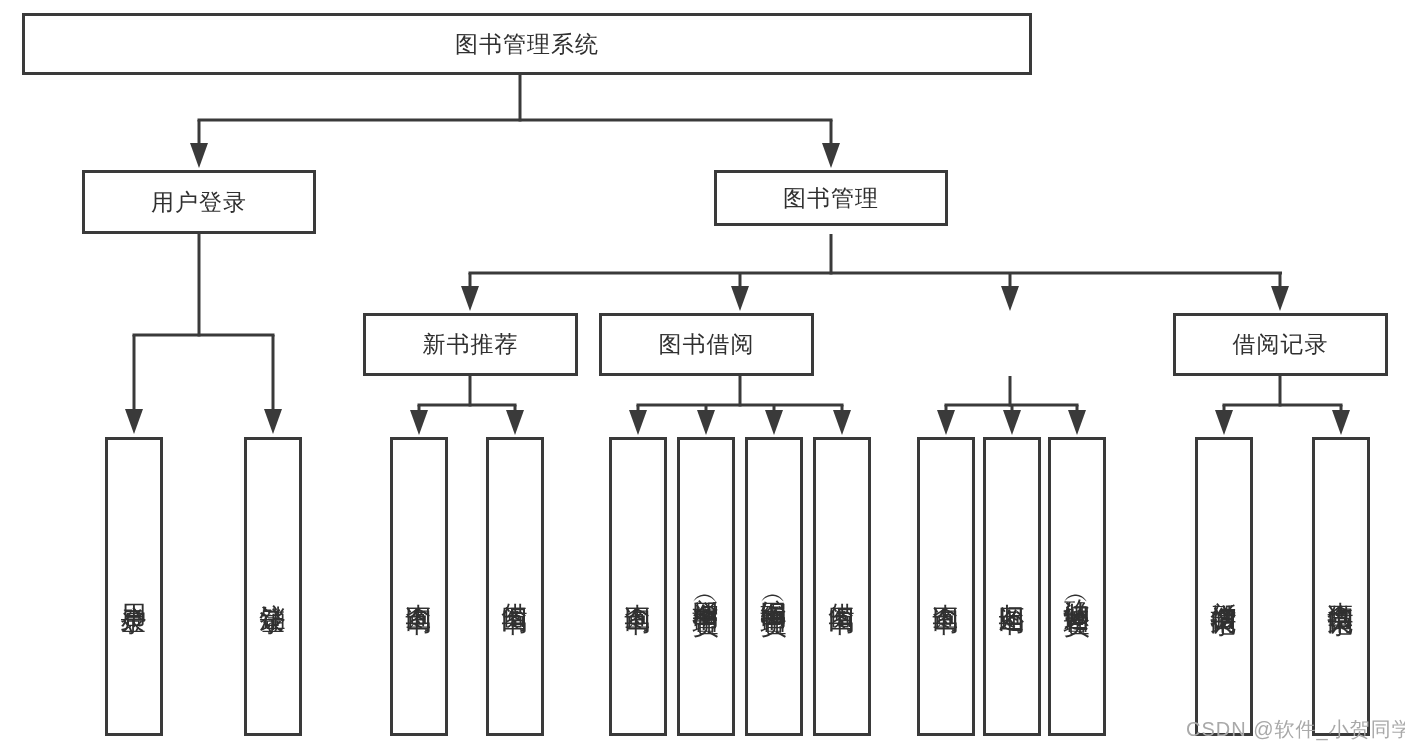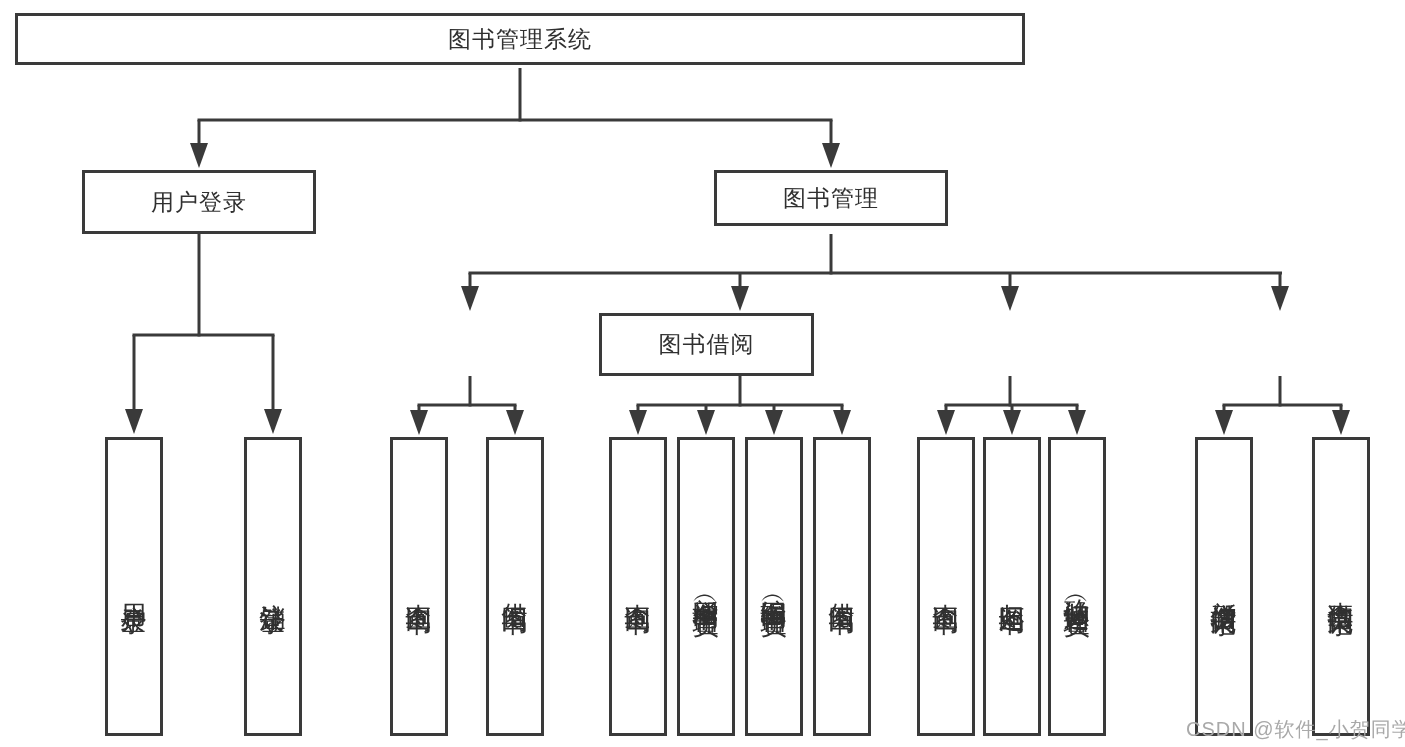--- a/index.html
+++ b/index.html
@@ -120,26 +120,28 @@
     <polygon points="1068,410 1086,410 1077,435"></polygon>
 
     <line x1="1280" y1="376" x2="1280" y2="406.5"></line>
     <line x1="1222.5" y1="405" x2="1342.5" y2="405"></line>
     <line x1="1224" y1="405" x2="1224" y2="412"></line>
     <polygon points="1215,410 1233,410 1224,435"></polygon>
     <line x1="1341" y1="405" x2="1341" y2="412"></line>
     <polygon points="1332,410 1350,410 1341,435"></polygon>
   </svg>
 
-  <div class="box hbox" style="left:15px; top:13px; width:1010px; height:52px;">图书管理系统</div>
+  <div class="box hbox" style="left:22px; top:13px; width:1010px; height:62px;">图书管理系统</div>
 
   <div class="box hbox" style="left:82px; top:170px; width:234px; height:64px;">用户登录</div>
   <div class="box hbox" style="left:714px; top:170px; width:234px; height:56px;">图书管理</div>
 
+  <div class="box hbox" style="left:363px; top:313px; width:215px; height:63px;">新书推荐</div>
   <div class="box hbox" style="left:599px; top:313px; width:215px; height:63px;">图书借阅</div>
+  <div class="box hbox" style="left:1173px; top:313px; width:215px; height:63px;">借阅记录</div>
 
   <div class="box vbox" style="left:105px; top:437px; width:58px; height:299px;">用户登录</div>
   <div class="box vbox" style="left:244px; top:437px; width:58px; height:299px;">注销登录</div>
 
   <div class="box vbox" style="left:390px; top:437px; width:58px; height:299px;">查询图书</div>
   <div class="box vbox" style="left:486px; top:437px; width:58px; height:299px;">借阅图书</div>
 
   <div class="box vbox" style="left:609px; top:437px; width:58px; height:299px;">查询图书</div>
   <div class="box vbox" style="left:677px; top:437px; width:58px; height:299px;">新增图书（管理员）</div>
   <div class="box vbox" style="left:745px; top:437px; width:58px; height:299px;">编辑图书（管理员）</div>

